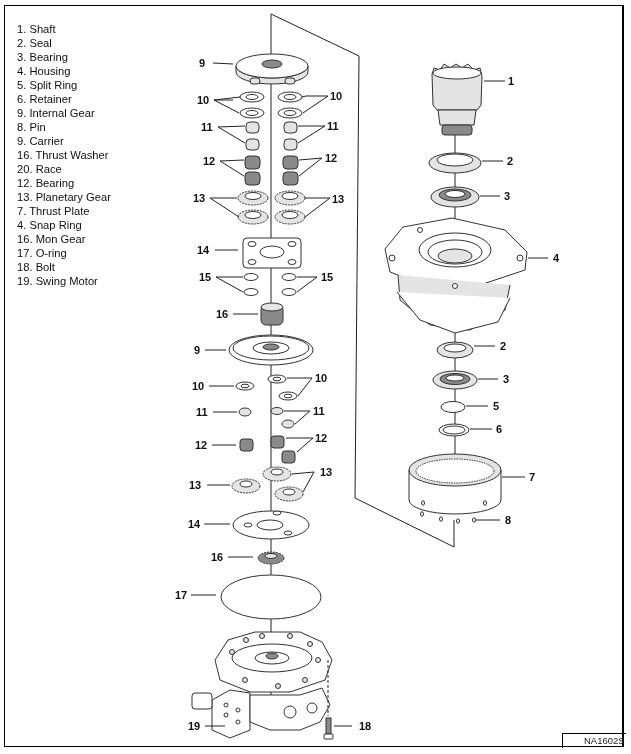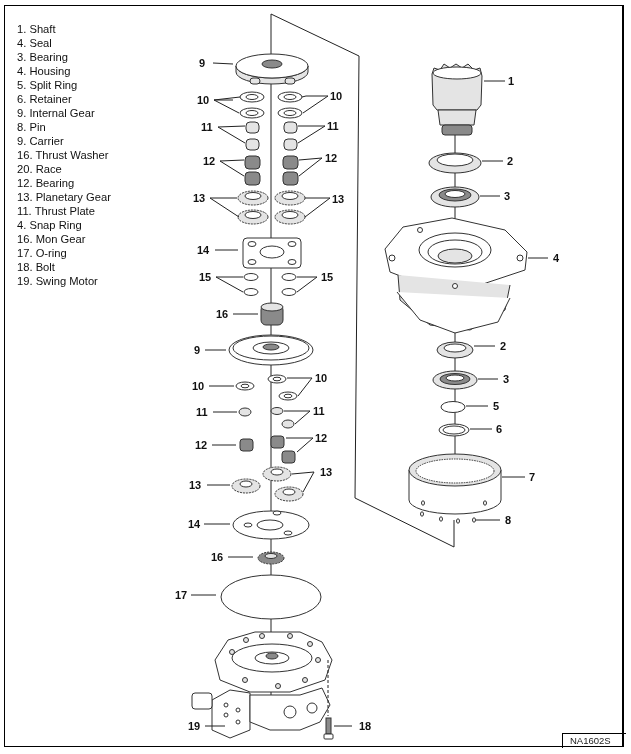--- a/index.html
+++ b/index.html
@@ -1,47 +1,47 @@
 <!DOCTYPE html>
 <html><head>
 <meta charset="utf-8">
 <style>
   html, body { margin:0; padding:0; background:#ffffff; }
   body { width:631px; height:754px; position:relative; overflow:hidden; font-family:"Liberation Sans", sans-serif; }
   #frame { position:absolute; left:4px; top:5px; width:620px; height:742px; border-top:1.5px solid #000; border-left:1.5px solid #000; border-bottom:1.5px solid #000; border-right:2.5px solid #000; box-sizing:border-box; }
   #legend { position:absolute; left:17px; top:22px; margin:0; padding:0; list-style:none; }
   #legend li { font-weight:normal; font-size:11.2px; line-height:14px; color:#111; white-space:nowrap; }
-  #figcode { position:absolute; left:562px; top:733px; width:64px; height:15px; border-left:1px solid #000; border-top:1px solid #000; box-sizing:border-box; font-size:9.5px; color:#222; padding-left:7px; line-height:14px; }
+  #figcode { position:absolute; left:562px; top:733px; width:64px; height:15px; border-left:1px solid #000; border-top:1px solid #000; box-sizing:border-box; font-size:9.5px; color:#222; padding-left:21px; line-height:14px; }
   svg { position:absolute; left:0; top:0; }
   .ln { stroke:#222; stroke-width:1; fill:none; }
   .part { stroke:#333; stroke-width:1; fill:#fff; }
   .partg { stroke:#333; stroke-width:1; fill:#e4e4e4; }
   .dark { stroke:#333; stroke-width:1; fill:#8a8a8a; }
   .lbl { font-family:"Liberation Sans", sans-serif; font-weight:bold; font-size:11px; fill:#111; }
 </style>
 </head>
 <body>
 
 <div id="frame"></div>
 
 <ul id="legend">
   <li>1. Shaft</li>
-  <li>4. Seal</li>
+  <li>2. Seal</li>
   <li>3. Bearing</li>
   <li>4. Housing</li>
   <li>5. Split Ring</li>
   <li>6. Retainer</li>
   <li>9. Internal Gear</li>
   <li>8. Pin</li>
   <li>9. Carrier</li>
   <li>16. Thrust Washer</li>
   <li>20. Race</li>
   <li>12. Bearing</li>
   <li>13. Planetary Gear</li>
-  <li>11. Thrust Plate</li>
+  <li>7. Thrust Plate</li>
   <li>4. Snap Ring</li>
   <li>16. Mon Gear</li>
   <li>17. O-ring</li>
   <li>18. Bolt</li>
   <li>19. Swing Motor</li>
 </ul>
 
 <svg width="631" height="754" viewBox="0 0 631 754">
 
   <polyline class="ln" points="271,14 359,56 355,498 454,547 454,520"></polyline>

